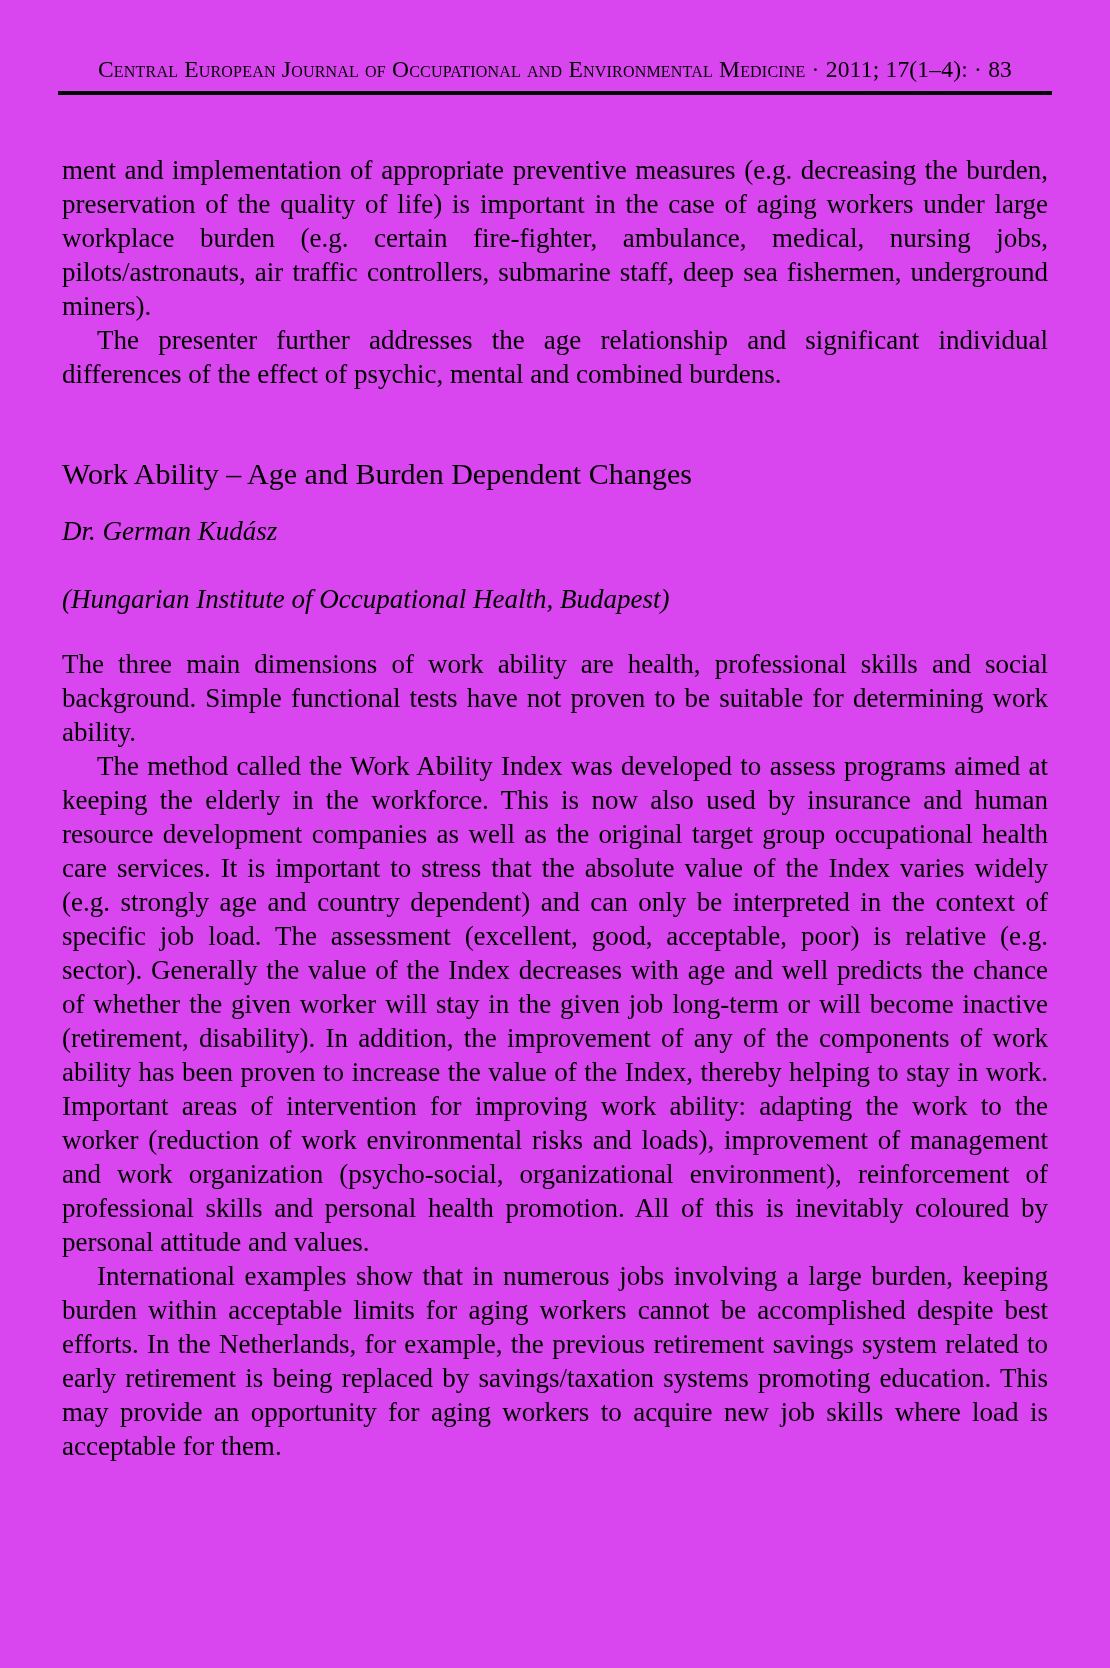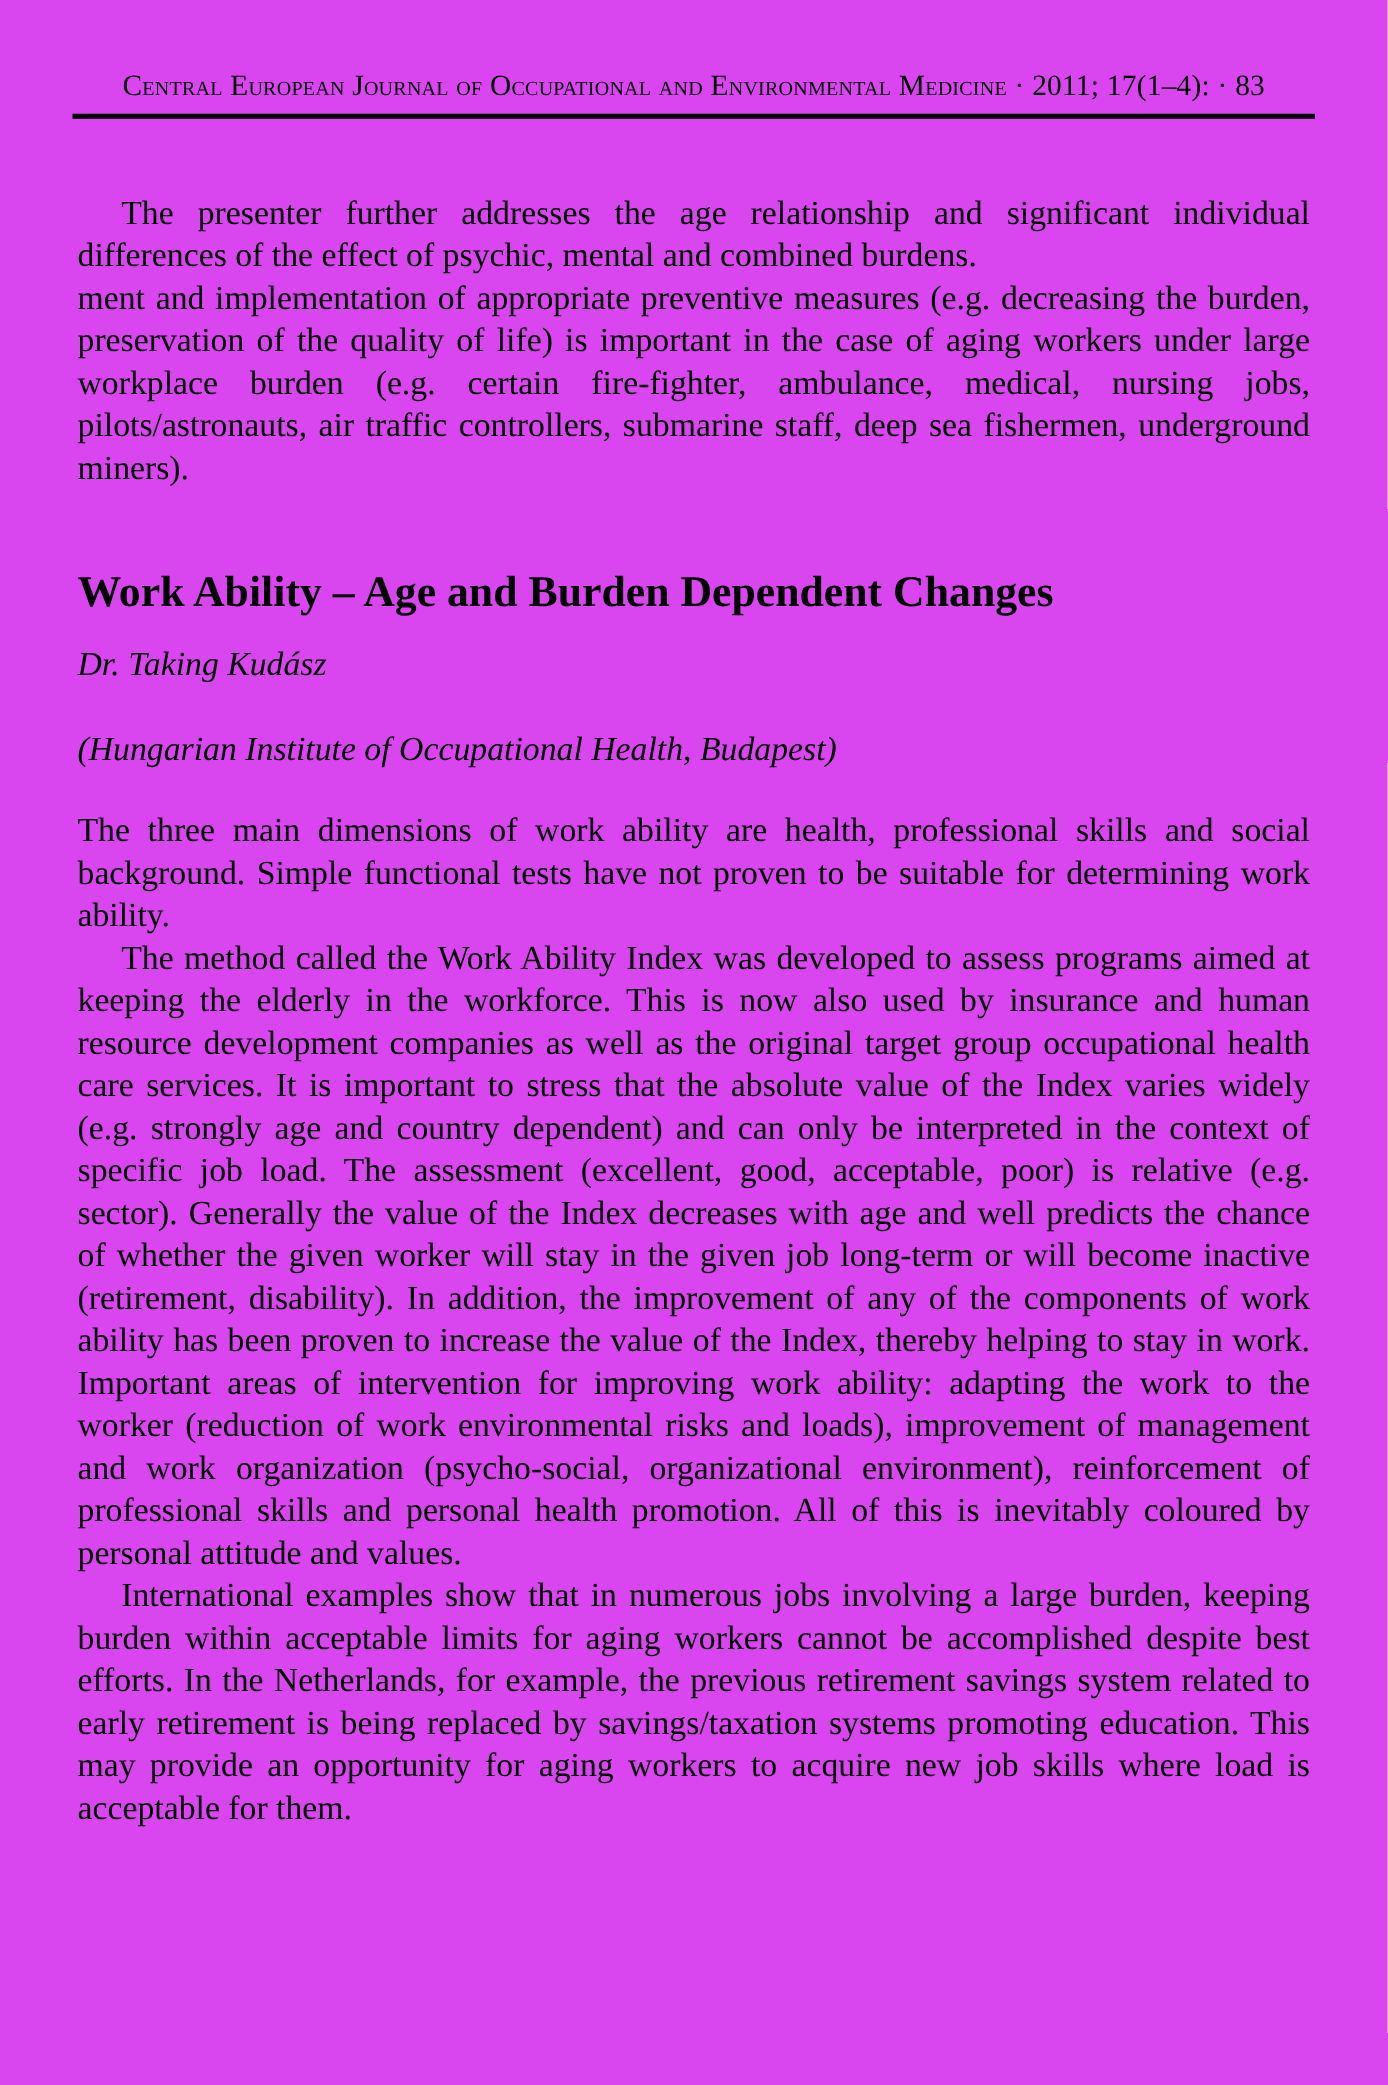--- a/index.html
+++ b/index.html
@@ -46,23 +46,23 @@
     text-justify: inter-word;
   }
   .indent {
     text-indent: 35px;
   }
   .intro {
     margin-top: 58px;
   }
   .article-title {
     margin: 64px 0 16px 0;
-    font-size: 35px;
+    font-size: 30px;
     line-height: 38px;
-    font-weight: bold;
+    font-weight: normal;
   }
   .article-author {
     margin-top: 20px;
     font-style: italic;
     font-size: 27px;
     line-height: 36px;
   }
   .article-affiliation {
     font-style: italic;
     font-size: 27px;
@@ -79,27 +79,27 @@
 <div class="page">
 
   <div class="running-head">
     <div class="journal-citation">Central European Journal of Occupational and Environmental Medicine · 2011; 17(1–4): · 83</div>
     <div class="header-rule"></div>
   </div>
 
   <div class="content">
 
     <div class="intro">
+      <p class="body-p">ment and implementation of appropriate preventive measures (e.g. decreasing the burden, preservation of the quality of life) is important in the case of aging workers under large workplace burden (e.g. certain fire-fighter, ambulance, medical, nursing jobs, pilots/astronauts, air traffic controllers, submarine staff, deep sea fishermen, underground miners).</p>
       <p class="body-p indent">The presenter further addresses the age relationship and significant individual differences of the effect of psychic, mental and combined burdens.</p>
-      <p class="body-p">ment and implementation of appropriate preventive measures (e.g. decreasing the burden, preservation of the quality of life) is important in the case of aging workers under large workplace burden (e.g. certain fire-fighter, ambulance, medical, nursing jobs, pilots/astronauts, air traffic controllers, submarine staff, deep sea fishermen, underground miners).</p>
     </div>
 
     <div>
       <h1 class="article-title">Work Ability – Age and Burden Dependent Changes</h1>
-      <p class="article-author">Dr. Taking Kudász</p>
+      <p class="article-author">Dr. German Kudász</p>
       <p class="article-affiliation">(Hungarian Institute of Occupational Health, Budapest)</p>
 
       <div class="article-body">
         <p class="body-p">The three main dimensions of work ability are health, professional skills and social background. Simple functional tests have not proven to be suitable for determining work ability.</p>
         <p class="body-p indent">The method called the Work Ability Index was developed to assess programs aimed at keeping the elderly in the workforce. This is now also used by insurance and human resource development companies as well as the original target group occupational health care services. It is important to stress that the absolute value of the Index varies widely (e.g. strongly age and country dependent) and can only be interpreted in the context of specific job load. The assessment (excellent, good, acceptable, poor) is relative (e.g. sector). Generally the value of the Index decreases with age and well predicts the chance of whether the given worker will stay in the given job long-term or will become inactive (retirement, disability). In addition, the improvement of any of the components of work ability has been proven to increase the value of the Index, thereby helping to stay in work. Important areas of intervention for improving work ability: adapting the work to the worker (reduction of work environmental risks and loads), improvement of management and work organization (psycho-social, organizational environment), reinforcement of professional skills and personal health promotion. All of this is inevitably coloured by personal attitude and values.</p>
         <p class="body-p indent">International examples show that in numerous jobs involving a large burden, keeping burden within acceptable limits for aging workers cannot be accomplished despite best efforts. In the Netherlands, for example, the previous retirement savings system related to early retirement is being replaced by savings/taxation systems promoting education. This may provide an opportunity for aging workers to acquire new job skills where load is acceptable for them.</p>
       </div>
     </div>
 
   </div>

